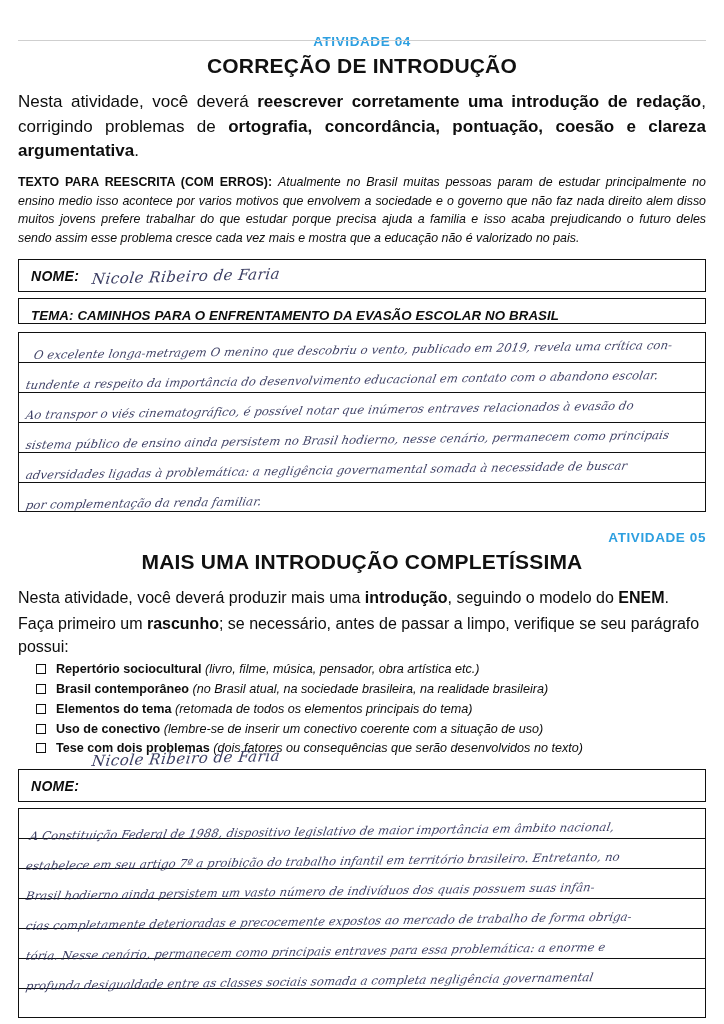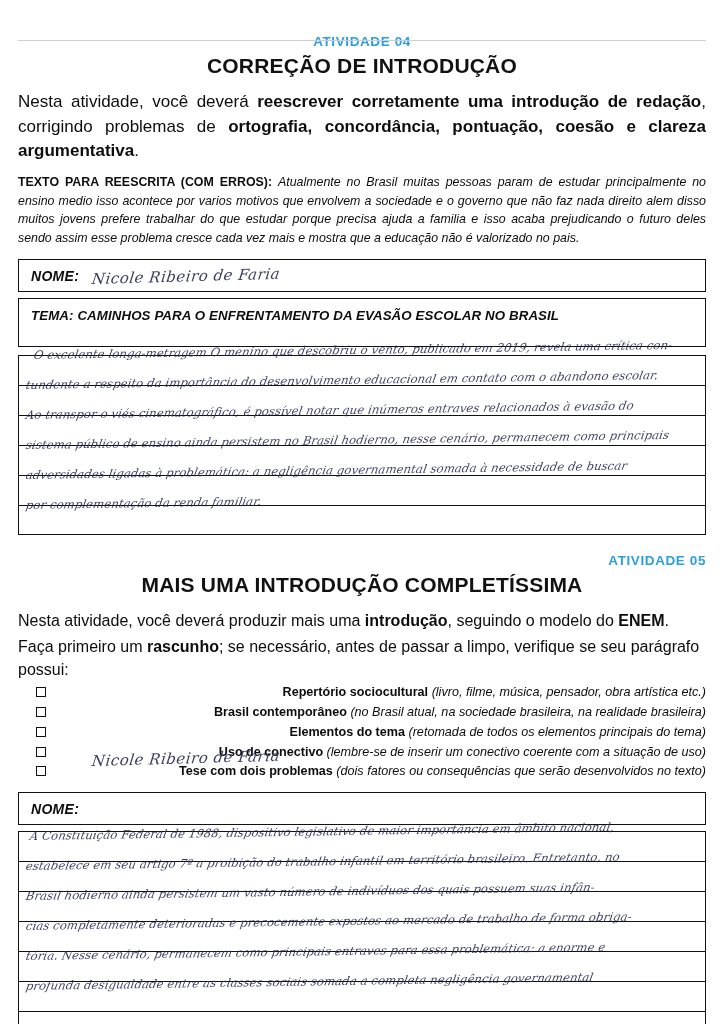--- a/index.html
+++ b/index.html
@@ -76,21 +76,21 @@
     font-weight: bold;
     font-style: italic;
     font-size: 14px;
     letter-spacing: 0.3px;
   }
   .tema-box {
     border: 1.6px solid #111;
     box-sizing: border-box;
     padding: 7px 10px 6px 12px;
     margin-bottom: 8px;
-    height: 49px;
+    height: 26px;
   }
   .tema-box .tema-text {
     font-weight: bold;
     font-style: italic;
     font-size: 13.3px;
     letter-spacing: 0.1px;
   }
   .lines-box {
     border: 1.6px solid #111;
     box-sizing: border-box;
@@ -126,21 +126,20 @@
   .hw-line {
     font-size: 11.6px;
     letter-spacing: 0.1px;
     transform: skewX(-11deg) rotate(-0.9deg);
     opacity: 0.9;
   }
   .checklist {
     list-style: none;
     margin: 2px 0 10px 0;
     padding: 0 0 0 18px;
-    text-align: right;
   }
   .checklist li {
     font-size: 12.6px;
     line-height: 1.58;
     position: relative;
     padding-left: 20px;
   }
   .checkbox {
     position: absolute;
     left: 0;

